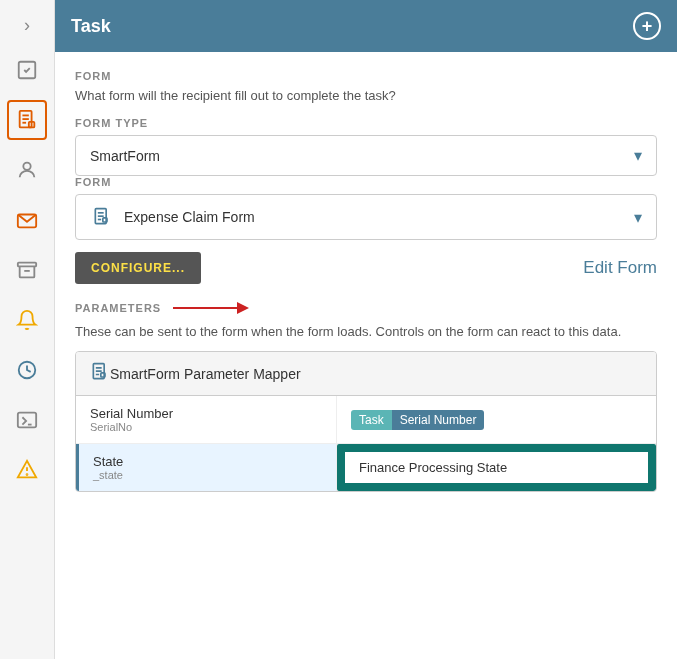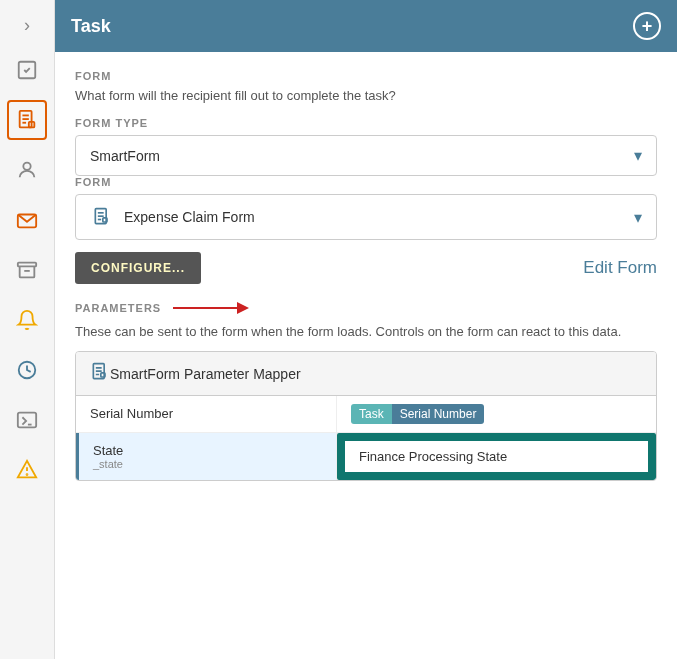--- a/index.html
+++ b/index.html
@@ -132,21 +132,21 @@
 
     
     .configure-row {
       display: flex;
       align-items: center;
       justify-content: space-between;
       margin-bottom: 16px;
     }
     .configure-btn {
       background: #555;
-      color: #fef9c3;
+      color: #fde047;
       border: none;
       padding: 9px 16px;
       font-size: 12px;
       font-weight: bold;
       letter-spacing: 1px;
       border-radius: 3px;
       cursor: pointer;
       text-transform: uppercase;
     }
     .edit-form-link {
@@ -400,20 +400,21 @@
             <line x1="7" y1="15" x2="11" y2="15"></line>
             <rect x="13" y="13" width="5" height="5" rx="1"></rect>
           </svg>
         </div>
         <span>SmartForm Parameter Mapper</span>
       </div>
 
       <div class="mapper-row">
         <div class="mapper-cell-left">
           <div class="cell-title">Serial Number</div>
+          <div class="cell-subtitle">SerialNo</div>
         </div>
         <div class="mapper-cell-right">
           <div class="tag-group">
             <span class="tag tag-teal">Task</span>
             <span class="tag tag-blue">Serial Number</span>
           </div>
         </div>
       </div>
 
       <div class="mapper-row highlighted">

